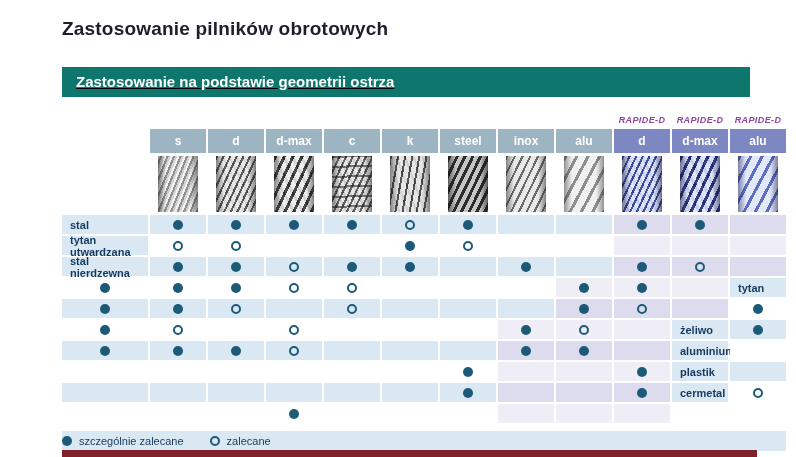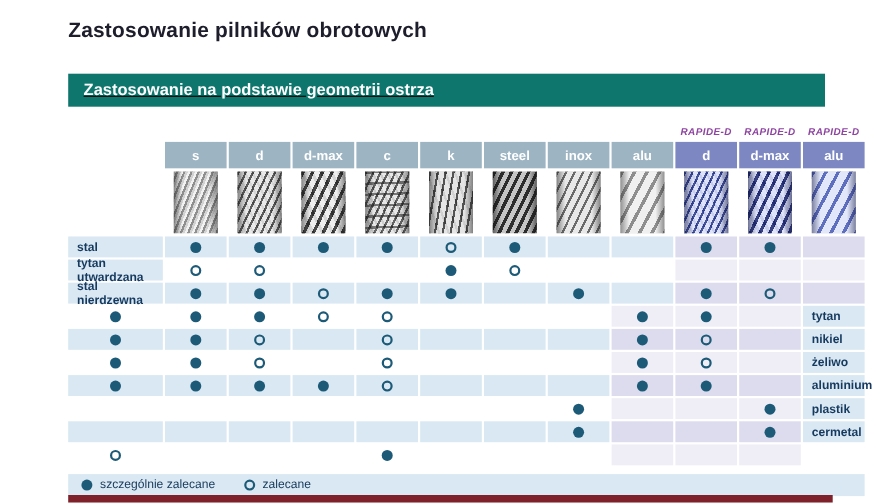--- a/index.html
+++ b/index.html
@@ -32,21 +32,21 @@
   .cell{display:flex;align-items:center;justify-content:center;}
   .cell.bgblue{background:#d9e8f2;}
   .cell.bgwhite{background:#ffffff;}
   .cell.bgblue.rapide{background:#dddcee;}
   .cell.bgwhite.rapide{background:#efeef7;}
 
   .dot-filled{width:10px;height:10px;border-radius:50%;background:#1c5a77;}
   .dot-open{width:10px;height:10px;border-radius:50%;border:2px solid #1c5a77;box-sizing:border-box;background:transparent;}
 
   .legend{position:absolute;left:62px;top:431px;width:724px;height:20px;background:#d9e8f2;
-        display:flex;align-items:center;padding-left:12px;box-sizing:border-box;
+        display:flex;align-items:center;box-sizing:border-box;
         font-size:11px;color:#17395a;}
   .legend .dot-filled,.legend .dot-open{margin-right:7px;}
   .legend .gap{width:26px;}
 
   .footer-bar{position:absolute;left:62px;top:450px;width:695px;height:7px;background:#7e212b;}
 
   
   .burr{background-color:#cccccc;}
   .burr.s{background-image:linear-gradient(90deg,rgba(30,30,30,.5) 0%,rgba(255,255,255,0) 20%,rgba(255,255,255,0) 80%,rgba(30,30,30,.5) 100%),
       repeating-linear-gradient(112deg,#f2f2f2 0 2px,#8f8f8f 2px 4px,#d2d2d2 4px 6px);}
@@ -266,21 +266,20 @@
       <div class="cell bgblue"></div>
       <div class="cell bgblue"></div>
       <div class="cell bgblue"></div>
       <div class="cell bgblue rapide">
         <span class="dot-filled"></span>
       </div>
       <div class="cell bgblue rapide">
         <span class="dot-open"></span>
       </div>
       <div class="cell bgblue rapide"></div>
-      <div class="rowlabel">nikiel</div>
       <div class="cell bgwhite">
         <span class="dot-filled"></span>
       </div>
       <div class="cell bgwhite">
         <span class="dot-filled"></span>
       </div>
       <div class="cell bgwhite">
         <span class="dot-open"></span>
       </div>
       <div class="cell bgwhite"></div>

